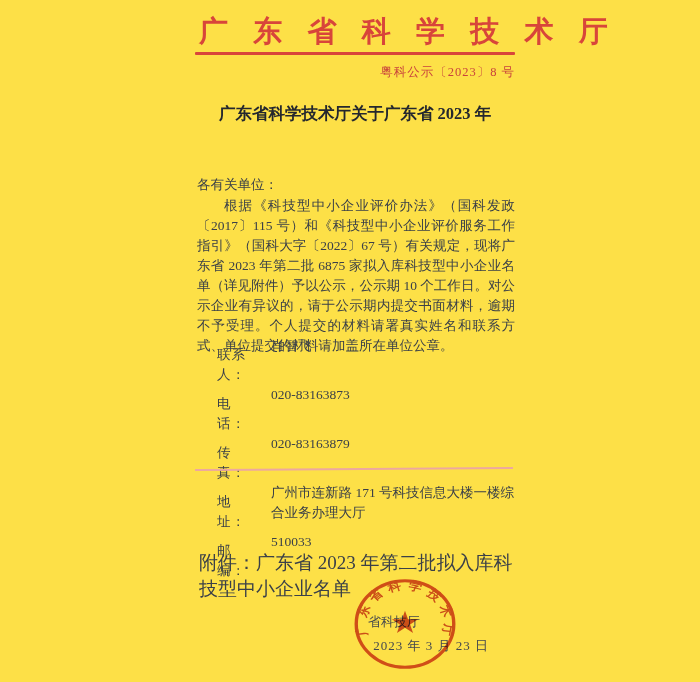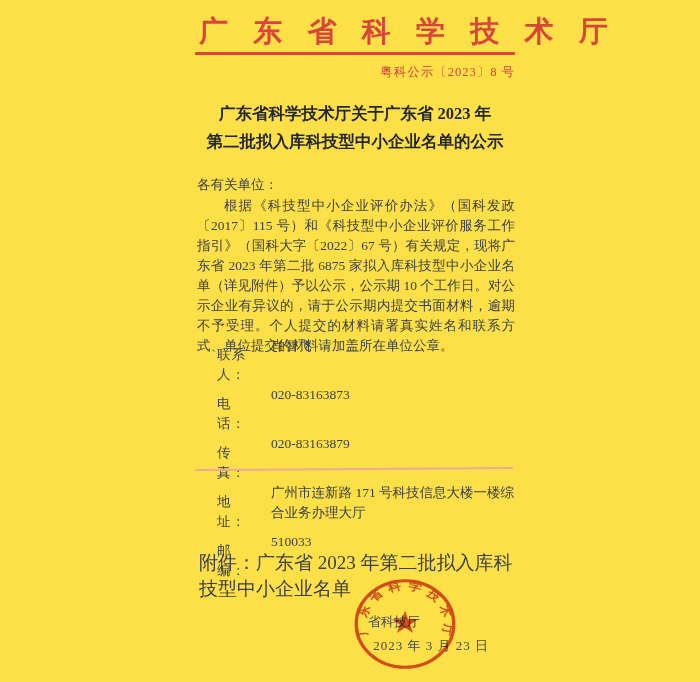--- a/index.html
+++ b/index.html
@@ -115,21 +115,20 @@
 <body>
 
 <div class="page">
 
   <div class="agency">广 东 省 科 学 技 术 厅</div>
   <div class="red-rule"></div>
   <div class="doc-number">粤科公示〔2023〕8 号</div>
 
   <div class="doc-title">
     <div>广东省科学技术厅关于广东省 2023 年</div>
-    <div>第二批拟入库科技型中小企业名单的公示</div>
   </div>
 
   <div class="salutation">各有关单位：</div>
   <div class="paragraph">根据《科技型中小企业评价办法》（国科发政〔2017〕115 号）和《科技型中小企业评价服务工作指引》（国科大字〔2022〕67 号）有关规定，现将广东省 2023 年第二批 6875 家拟入库科技型中小企业名单（详见附件）予以公示，公示期 10 个工作日。对公示企业有异议的，请于公示期内提交书面材料，逾期不予受理。个人提交的材料请署真实姓名和联系方式、单位提交的材料请加盖所在单位公章。</div>
 
   <div class="contact">
     <div class="contact-row">
       <span class="contact-label">联系人：</span>
       <span class="contact-value">肖智飞</span>
     </div>

